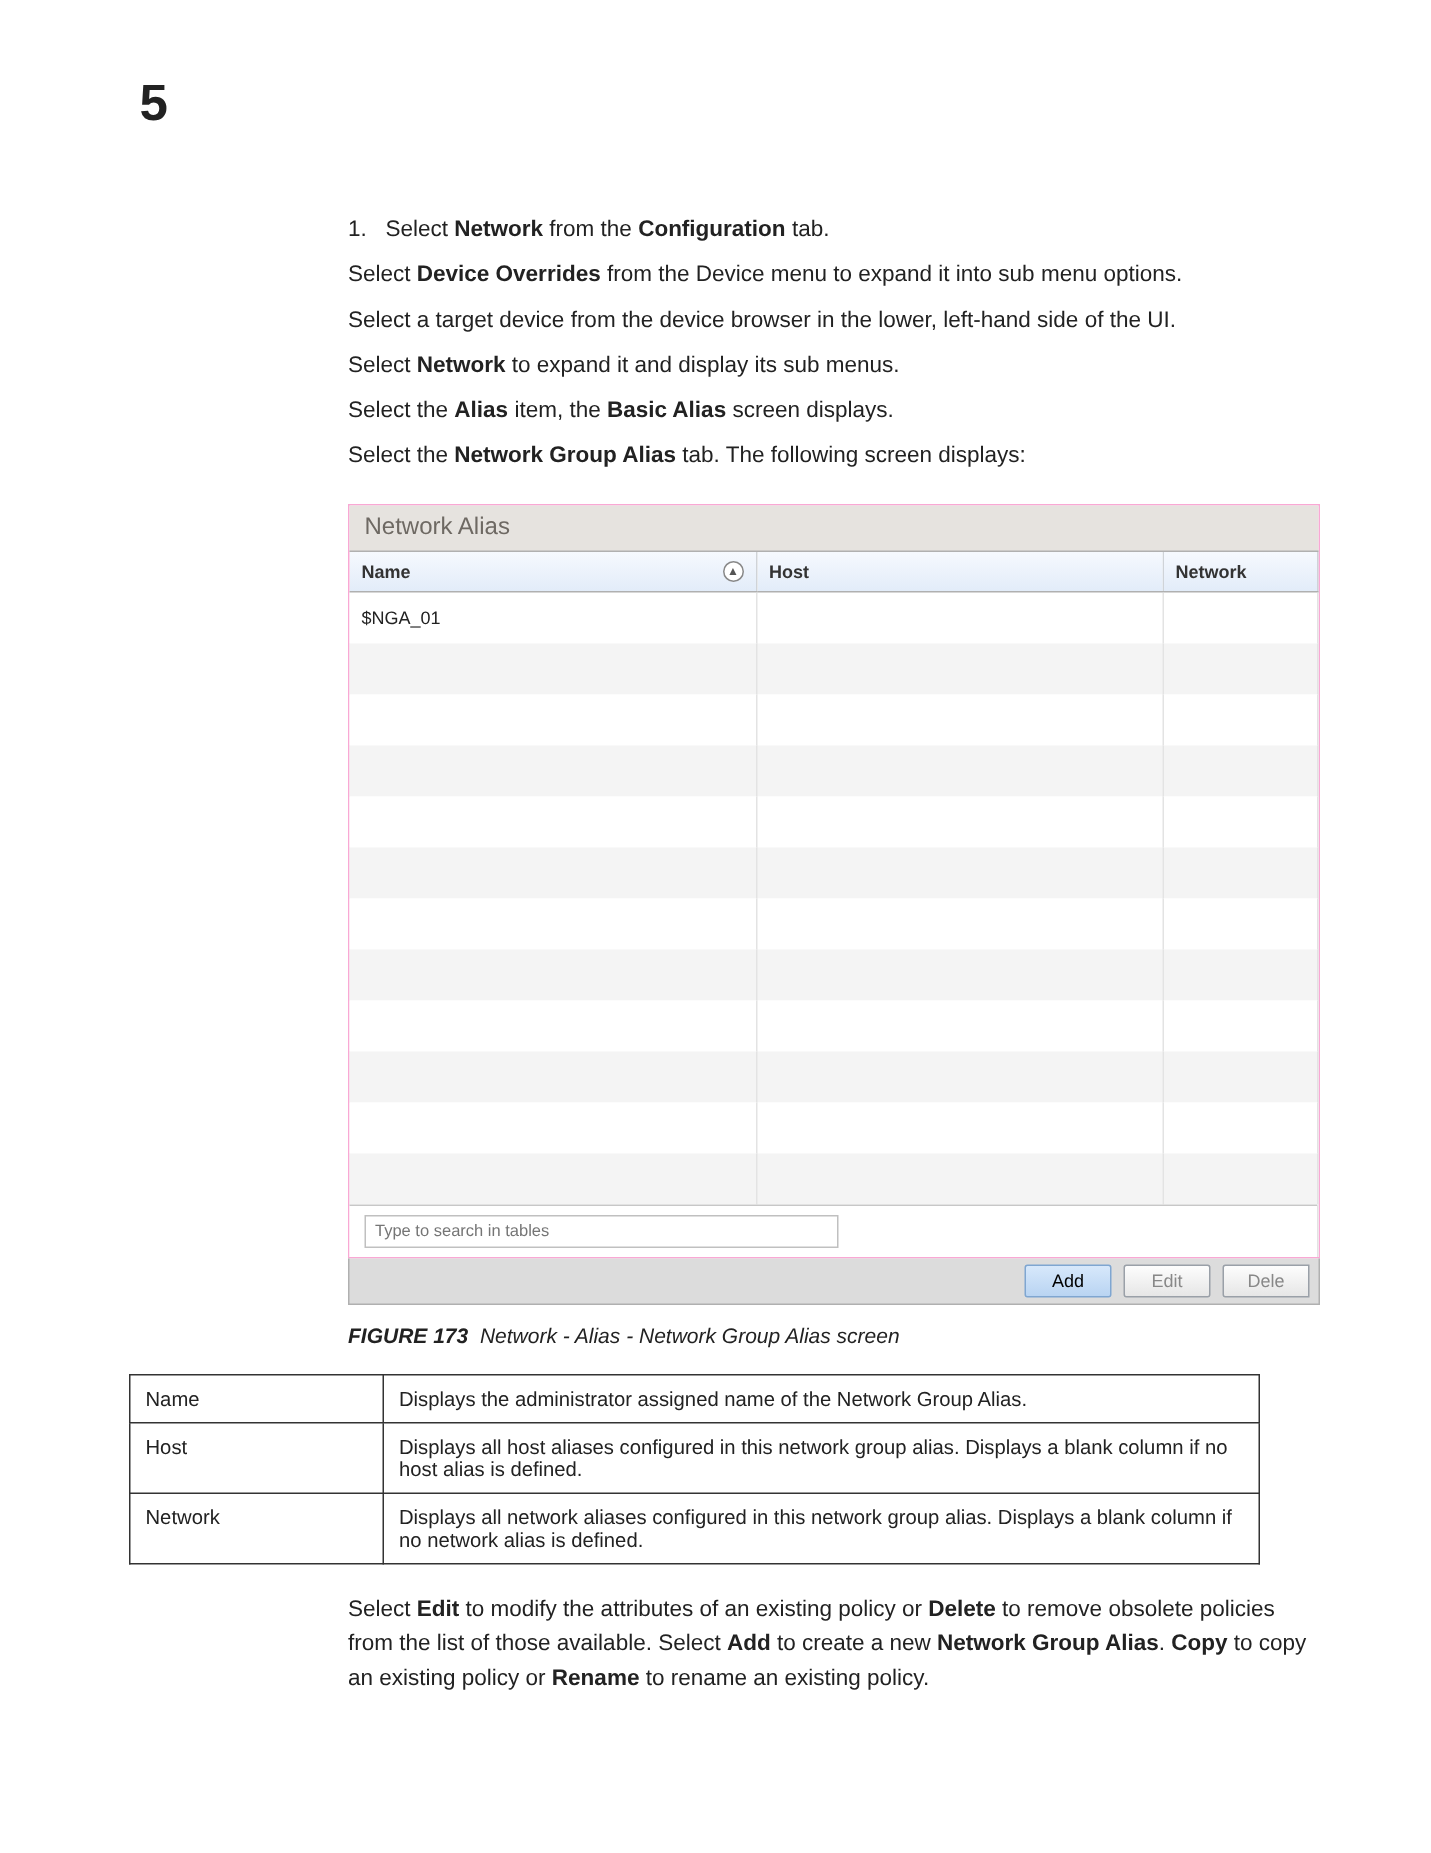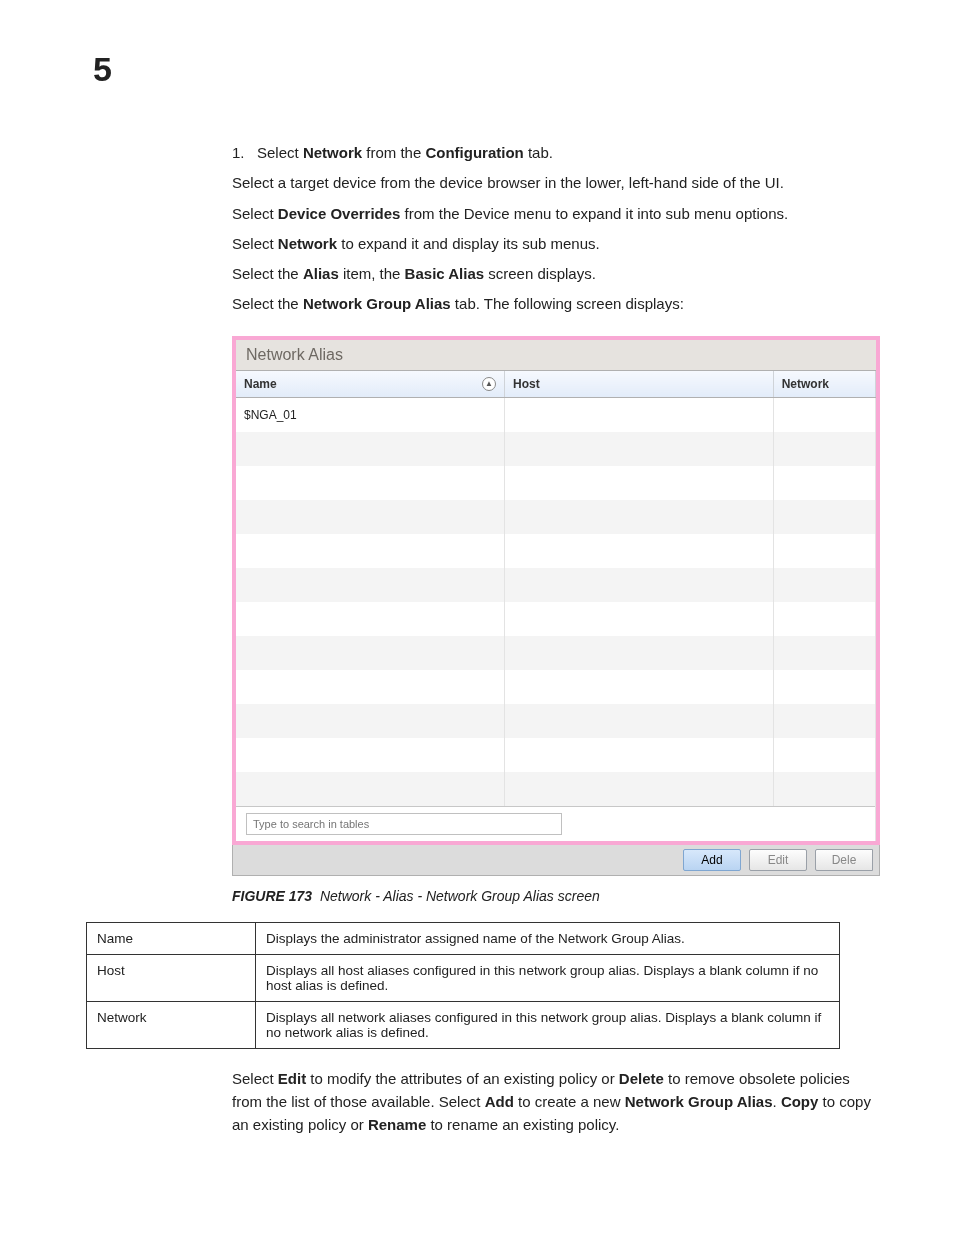--- a/index.html
+++ b/index.html
@@ -33,21 +33,21 @@
     max-width: 660px;
   }
   .steps-block p { margin: 4px 0; }
   .steps-block .first { margin-left: 0; }
   .bold { font-weight: 700; }
   .screenshot-wrap {
     margin: 18px 0 10px 152px;
     width: 648px;
   }
   .panel {
-    border: 4px solid #f9a8d4;
+    border: 1px solid #f9a8d4;
     background: #fff;
     width: 100%;
     box-sizing: border-box;
   }
   .panel-title {
     background: #e6e3df;
     padding: 6px 10px;
     font-size: 16px;
     color: #6e6963;
     border-bottom: 1px solid #b0b0b0;
@@ -165,24 +165,24 @@
 </head>
 <body>
 
 <div class="page">
   <div class="chapter-num">5</div>
 
   <div class="steps-block">
     <p class="first">
       1.&nbsp;&nbsp;&nbsp;<span>Select </span><span class="bold">Network</span><span> from the </span><span class="bold">Configuration</span><span> tab.</span>
     </p>
-    <p>Select a target device from the device browser in the lower, left-hand side of the UI.</p>
     <p>
       <span>Select </span><span class="bold">Device Overrides</span><span> from the Device menu to expand it into sub menu options.</span>
     </p>
+    <p>Select a target device from the device browser in the lower, left-hand side of the UI.</p>
     <p>
       <span>Select </span><span class="bold">Network</span><span> to expand it and display its sub menus.</span>
     </p>
     <p>
       <span>Select the </span><span class="bold">Alias</span><span> item, the </span><span class="bold">Basic Alias</span><span> screen displays.</span>
     </p>
     <p>
       <span>Select the </span><span class="bold">Network Group Alias</span><span> tab. The following screen displays:</span>
     </p>
   </div>

